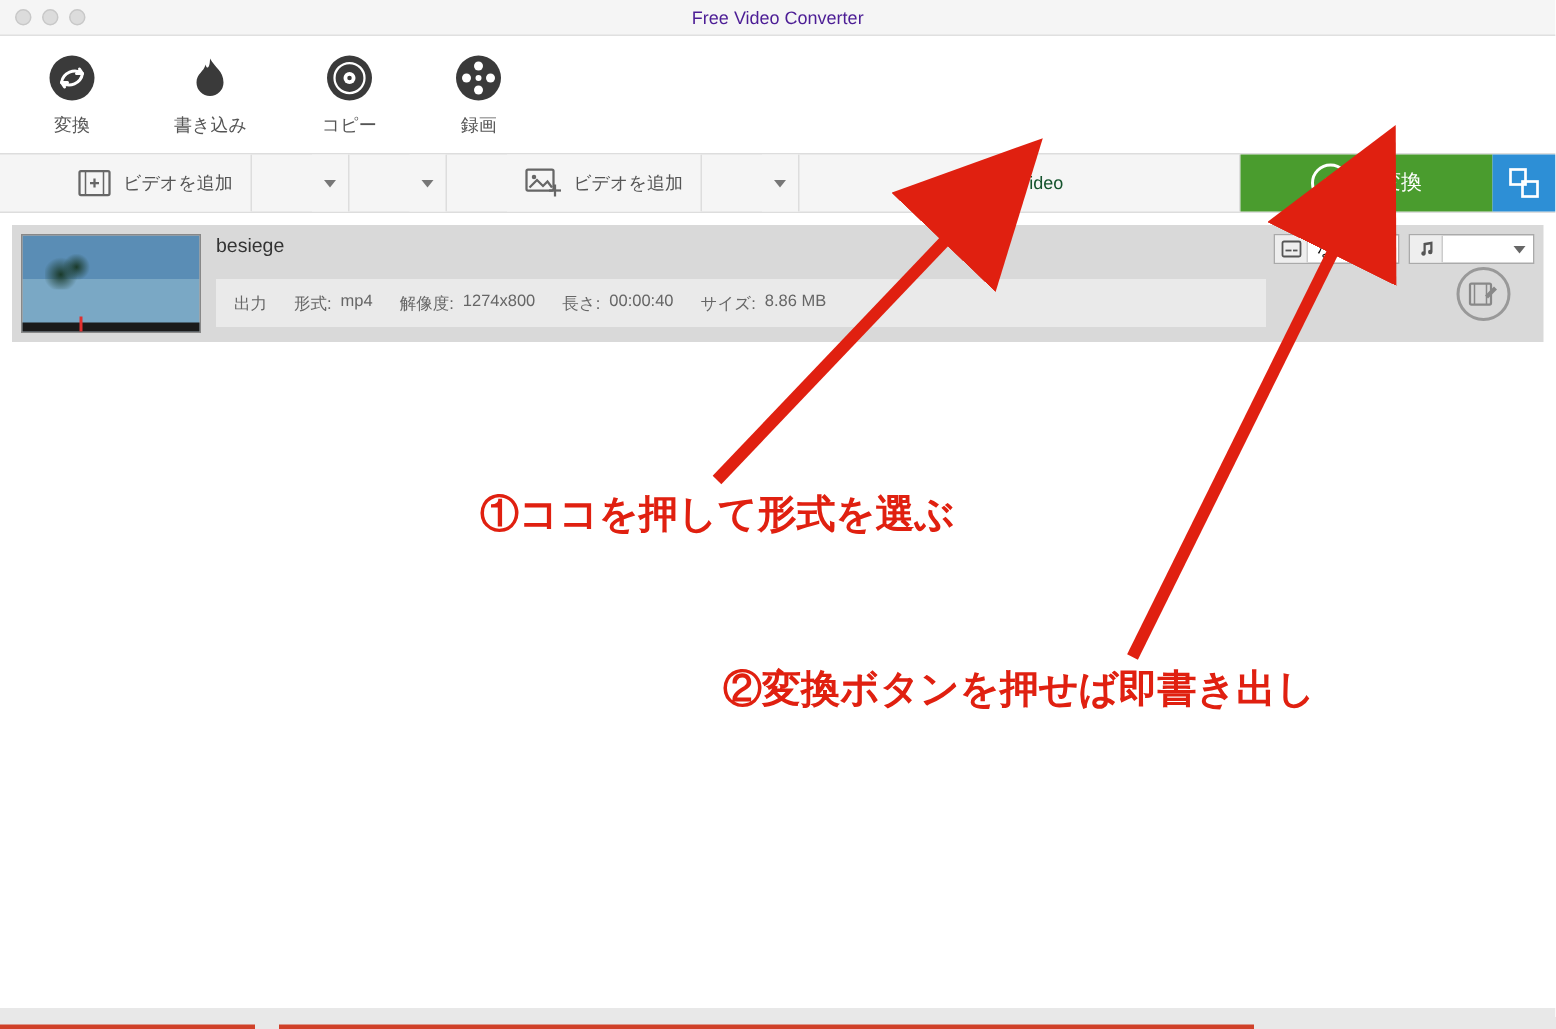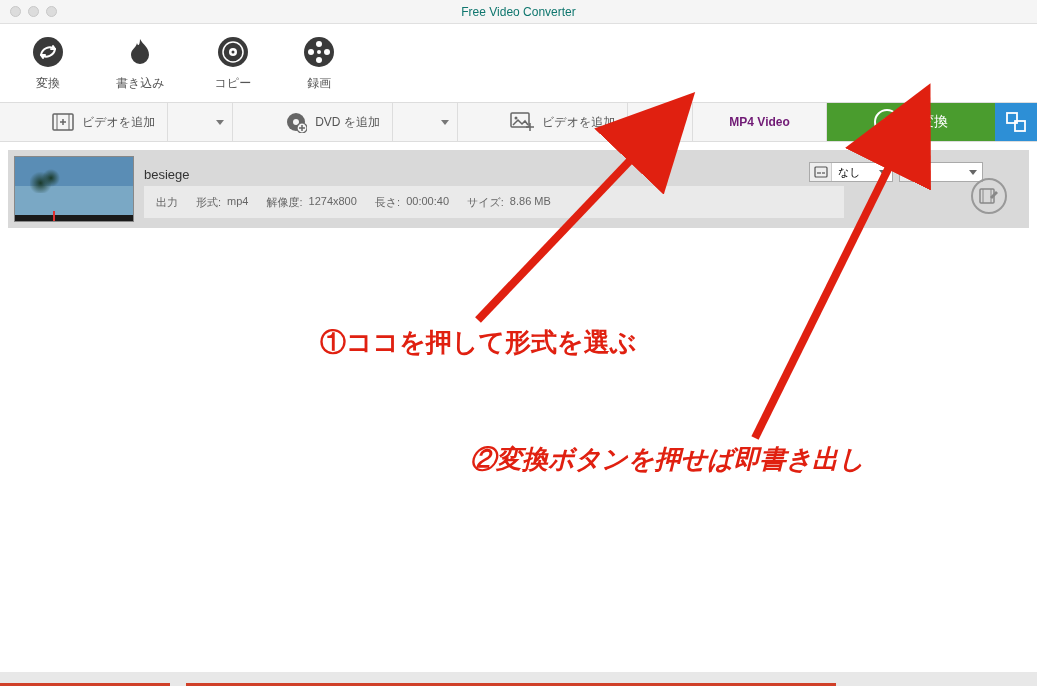--- a/index.html
+++ b/index.html
@@ -1,58 +1,58 @@
 <!DOCTYPE html>
 <html><head>
 <meta charset="utf-8">
 <style>
 * { margin: 0; padding: 0; box-sizing: border-box; font-family: -apple-system, BlinkMacSystemFont, "Hiragino Kaku Gothic Pro", sans-serif; }
 body { background: #fff; width: 1037px; height: 686px; overflow: hidden; position: relative; }
 
 .titlebar { height: 24px; background: #f5f5f5; display: flex; align-items: center; position: relative; border-bottom: 1px solid #e0e0e0; }
 .traffic-lights { display: flex; gap: 7px; padding-left: 10px; }
 .tl { width: 11px; height: 11px; border-radius: 50%; background: #dcdcdc; border: 1px solid #c8c8c8; }
-.title-text { position: absolute; left: 50%; transform: translateX(-50%); font-size: 12px; color: #0f766e; }
+.title-text { position: absolute; left: 50%; transform: translateX(-50%); font-size: 12px; color: #4c1d95; }
 
 .tabs { height: 78px; background: #fff; display: flex; align-items: center; padding-left: 30px; gap: 50px; }
 .tab { display: flex; flex-direction: column; align-items: center; gap: 5px; cursor: pointer; }
 .tab-icon { width: 36px; height: 36px; display: flex; align-items: center; justify-content: center; }
 .tab-label { font-size: 12px; color: #555; }
 
 .toolbar { height: 40px; background: #f5f5f5; display: flex; border-top: 1px solid #ddd; border-bottom: 1px solid #ddd; }
 .tool-btn { display: flex; align-items: center; height: 100%; border-right: 1px solid #ddd; background: #f5f5f5; padding: 0 12px; gap: 8px; cursor: pointer; font-size: 12px; color: #555; margin-left: 40px; }
 .tool-btn.dropdown { padding: 0 8px; }
-.tool-format { flex: 1; display: flex; align-items: center; justify-content: center; font-size: 12px; color: #701a75; border-right: 1px solid #ddd; cursor: pointer; font-weight: bold; }
+.tool-format { flex: 1; display: flex; align-items: center; justify-content: center; font-size: 12px; color: #14532d; border-right: 1px solid #ddd; cursor: pointer; }
 .convert-btn { width: 168px; background: #4a9c2e; display: flex; align-items: center; justify-content: center; gap: 20px; cursor: pointer; }
 .convert-btn .icon-wrap { width: 26px; height: 26px; border: 2px solid #fff; border-radius: 50%; display: flex; align-items: center; justify-content: center; }
 .convert-label { color: #fff; font-size: 14px; font-weight: 500; }
 .merge-btn { width: 42px; background: #2d8fd6; display: flex; align-items: center; justify-content: center; cursor: pointer; }
 
 .content { padding: 8px; background: #fff; }
 .item-row { background: #d9d9d9; height: 78px; display: flex; align-items: center; padding: 6px; gap: 10px; }
 .thumb { width: 120px; height: 66px; background: linear-gradient(to bottom, #5a8db5 0%, #5a8db5 45%, #7aa8c5 45%, #7aa8c5 100%); position: relative; border: 1px solid #888; }
 .thumb::before { content: ""; position: absolute; left: 15px; bottom: 28px; width: 35px; height: 25px; background: radial-gradient(circle at 30% 60%, #1a3a2a 0%, transparent 40%), radial-gradient(circle at 60% 40%, #1a3a2a 0%, transparent 35%); }
 .thumb-bar { position: absolute; bottom: 0; left: 0; right: 0; height: 6px; background: #1a1a1a; }
 .thumb-pos { position: absolute; bottom: 0; left: 38px; width: 2px; height: 10px; background: #e03030; }
 .item-body { flex: 1; display: flex; flex-direction: column; gap: 4px; height: 100%; }
-.item-top { display: flex; align-items: flex-end; gap: 8px; height: 26px; }
+.item-top { display: flex; align-items: flex-start; gap: 8px; height: 26px; }
 .item-name { font-size: 13px; color: #333; flex: 0 0 auto; }
-.item-selects { margin-left: auto; display: flex; gap: 6px; margin-right: 40px; }
+.item-selects { margin-left: auto; display: flex; gap: 6px; }
 .sel { height: 20px; border: 1px solid #aaa; background: #fff; font-size: 11px; display: flex; align-items: center; position: relative; }
 .sel-icon { width: 22px; display: flex; align-items: center; justify-content: center; background: #eee; height: 100%; border-right: 1px solid #ccc; }
 .sel-text { padding: 0 18px 0 6px; min-width: 60px; }
 .sel::after { content: ""; position: absolute; right: 5px; top: 7px; border-left: 4px solid transparent; border-right: 4px solid transparent; border-top: 5px solid #666; }
 .item-info { background: #eaeaea; height: 32px; display: flex; align-items: center; padding: 0 12px; gap: 18px; font-size: 11px; color: #666; width: 700px; }
 .info-pair { display: flex; gap: 6px; }
 .edit-icon { width: 36px; height: 36px; border: 2px solid #999; border-radius: 50%; display: flex; align-items: center; justify-content: center; position: absolute; right: 30px; top: 178px; cursor: pointer; }
 
 .annotations { position: absolute; top: 0; left: 0; width: 1037px; height: 686px; pointer-events: none; text-align: center; }
 .anno-text { position: absolute; font-size: 26px; font-weight: 600; color: #e02010; }
 .anno-text.t1 { left: 320px; top: 325px; }
-.anno-text.t2 { left: 470px; top: 442px; font-style: italic; }
+.anno-text.t2 { left: 482px; top: 442px; }
 
 .bottombar { position: absolute; bottom: 0; left: 0; right: 0; height: 14px; background: #e8e8e8; }
 .bottombar .seg { position: absolute; bottom: 0; height: 3px; background: #d04028; }
 .seg1 { left: 0; width: 170px; }
 .seg2 { left: 186px; width: 650px; }
 
 svg { display: block; }
 .chevron-down { width: 0; height: 0; border-left: 4px solid transparent; border-right: 4px solid transparent; border-top: 5px solid #777; }
 </style>
 </head>
@@ -122,32 +122,20 @@
           <line x1="11" y1="8" x2="11" y2="14" stroke="#666" stroke-width="1.5"></line>
           <line x1="8" y1="11" x2="14" y2="11" stroke="#666" stroke-width="1.5"></line>
         </svg>
     </span>
     <span>ビデオを追加</span>
   </div>
   <div class="tool-btn dropdown">
       <div class="chevron-down"></div>
     </div>
 
-  <div class="tool-btn">
-    <span>
-      <svg width="22" height="22" viewBox="0 0 22 22">
-          <circle cx="11" cy="11" r="9" fill="#666"></circle>
-          <circle cx="11" cy="11" r="3" fill="#f5f5f5"></circle>
-          <circle cx="17" cy="17" r="5" fill="#f5f5f5" stroke="#666" stroke-width="1.2"></circle>
-          <line x1="17" y1="14" x2="17" y2="20" stroke="#666" stroke-width="1.5"></line>
-          <line x1="14" y1="17" x2="20" y2="17" stroke="#666" stroke-width="1.5"></line>
-        </svg>
-    </span>
-    <span>DVD を追加</span>
-  </div>
   <div class="tool-btn dropdown">
       <div class="chevron-down"></div>
     </div>
 
   <div class="tool-btn">
     <span>
       <svg width="24" height="20" viewBox="0 0 24 20">
           <rect x="1" y="1" width="18" height="14" rx="1" fill="none" stroke="#666" stroke-width="1.5"></rect>
           <circle cx="6" cy="6" r="1.5" fill="#666"></circle>
           <path d="M3 13 L8 8 L12 12 L15 9 L18 13" stroke="#666" stroke-width="1.5" fill="none"></path>

